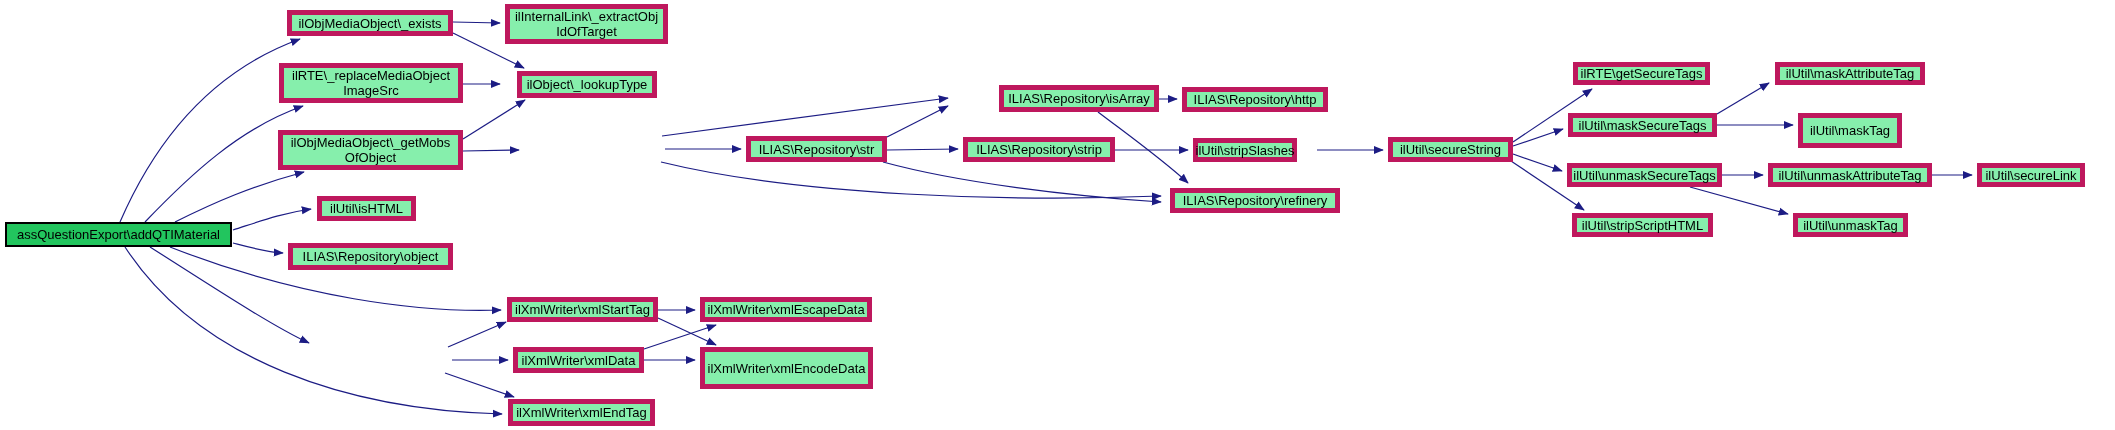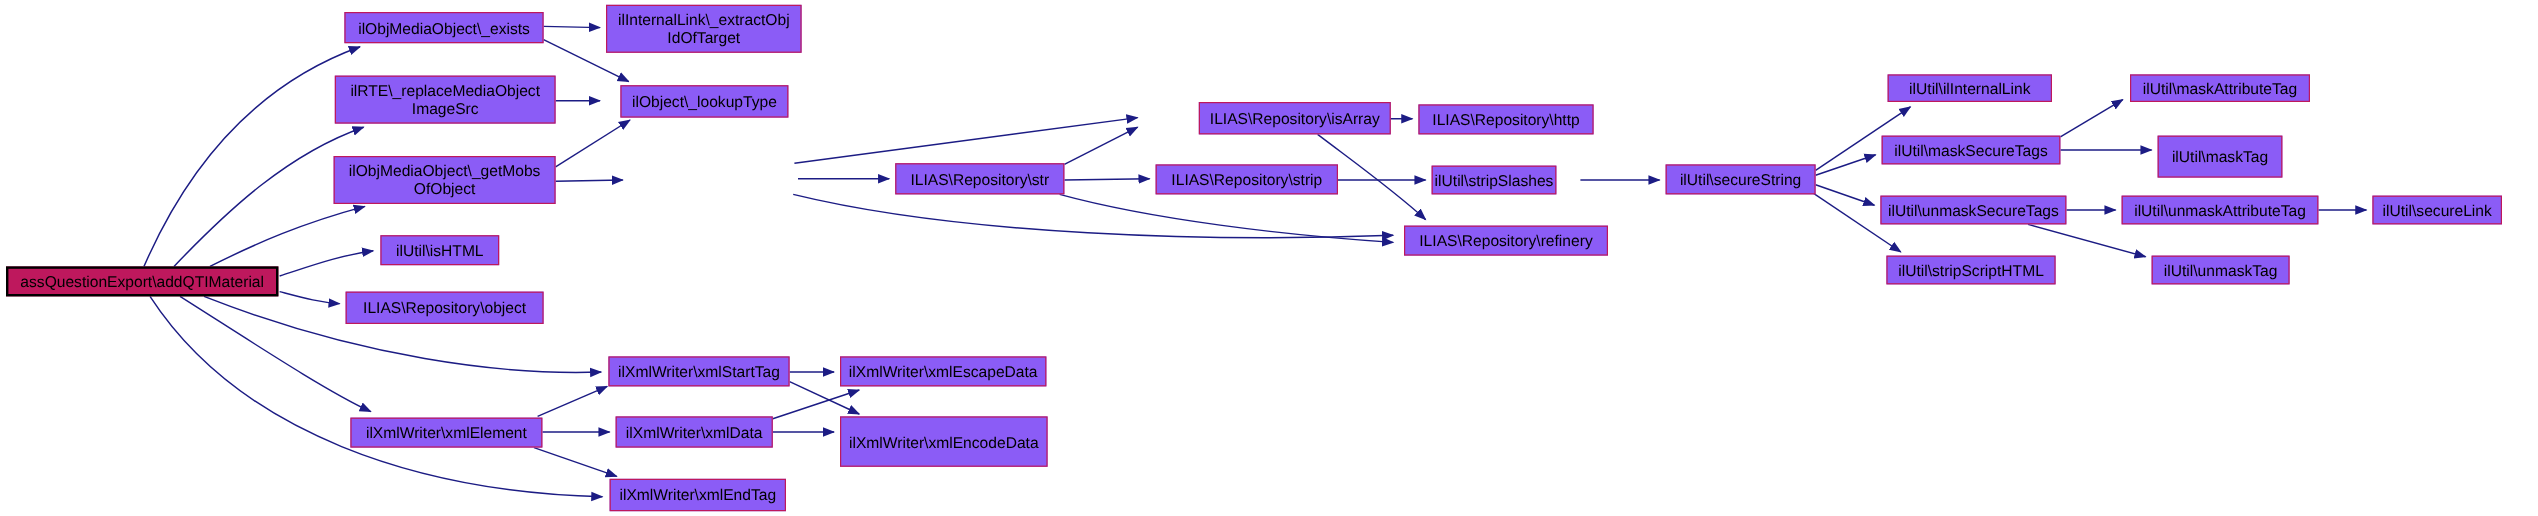--- a/index.html
+++ b/index.html
@@ -7,35 +7,35 @@
     position:relative;
     width:2115px;height:430px;
     background:#ffffff;
     font-family:"Liberation Sans","DejaVu Sans",sans-serif;
     overflow:hidden;
   }
   #edges{position:absolute;left:0;top:0;width:2115px;height:430px;}
   .node{
     position:absolute;
     box-sizing:border-box;
-    background:#8b5cf6;
-    border:1px solid #be185d;
+    background:#86efac;
+    border:5px solid #be185d;
     color:#000000;
     font-size:13px;
     line-height:15px;
     display:flex;
     flex-direction:column;
     align-items:center;
     justify-content:center;
     white-space:nowrap;
     text-align:center;
     cursor:pointer;
   }
   .node.root{
-    background:#be185d;
+    background:#22c55e;
     border:2px solid #000000;
     cursor:default;
     align-items:center;
   }
   .node span{pointer-events:none;}
 </style>
 </head>
 <body>
 
 <div id="canvas">
@@ -122,23 +122,20 @@
   </div>
 
   <div class="node" style="left:317px;top:196px;width:99px;height:25px">
     <span>ilUtil\isHTML</span>
   </div>
 
   <div class="node" style="left:288px;top:243px;width:165px;height:27px">
     <span>ILIAS\Repository\object</span>
   </div>
 
-  <div class="node" style="left:292px;top:348px;width:160px;height:25px">
-    <span>ilXmlWriter\xmlElement</span>
-  </div>
 
   <div class="node" style="left:507px;top:297px;width:151px;height:25px">
     <span>ilXmlWriter\xmlStartTag</span>
   </div>
 
   <div class="node" style="left:513px;top:347px;width:131px;height:26px">
     <span>ilXmlWriter\xmlData</span>
   </div>
 
   <div class="node" style="left:508px;top:399px;width:147px;height:27px">
@@ -185,21 +182,21 @@
 
   <div class="node" style="left:1170px;top:188px;width:170px;height:25px">
     <span>ILIAS\Repository\refinery</span>
   </div>
 
   <div class="node" style="left:1388px;top:137px;width:125px;height:25px">
     <span>ilUtil\secureString</span>
   </div>
 
   <div class="node" style="left:1573px;top:62px;width:137px;height:23px">
-    <span>ilUtil\ilInternalLink</span>
+    <span>ilRTE\getSecureTags</span>
   </div>
 
   <div class="node" style="left:1568px;top:113px;width:149px;height:24px">
     <span>ilUtil\maskSecureTags</span>
   </div>
 
   <div class="node" style="left:1567px;top:163px;width:155px;height:24px">
     <span>ilUtil\unmaskSecureTags</span>
   </div>
 

